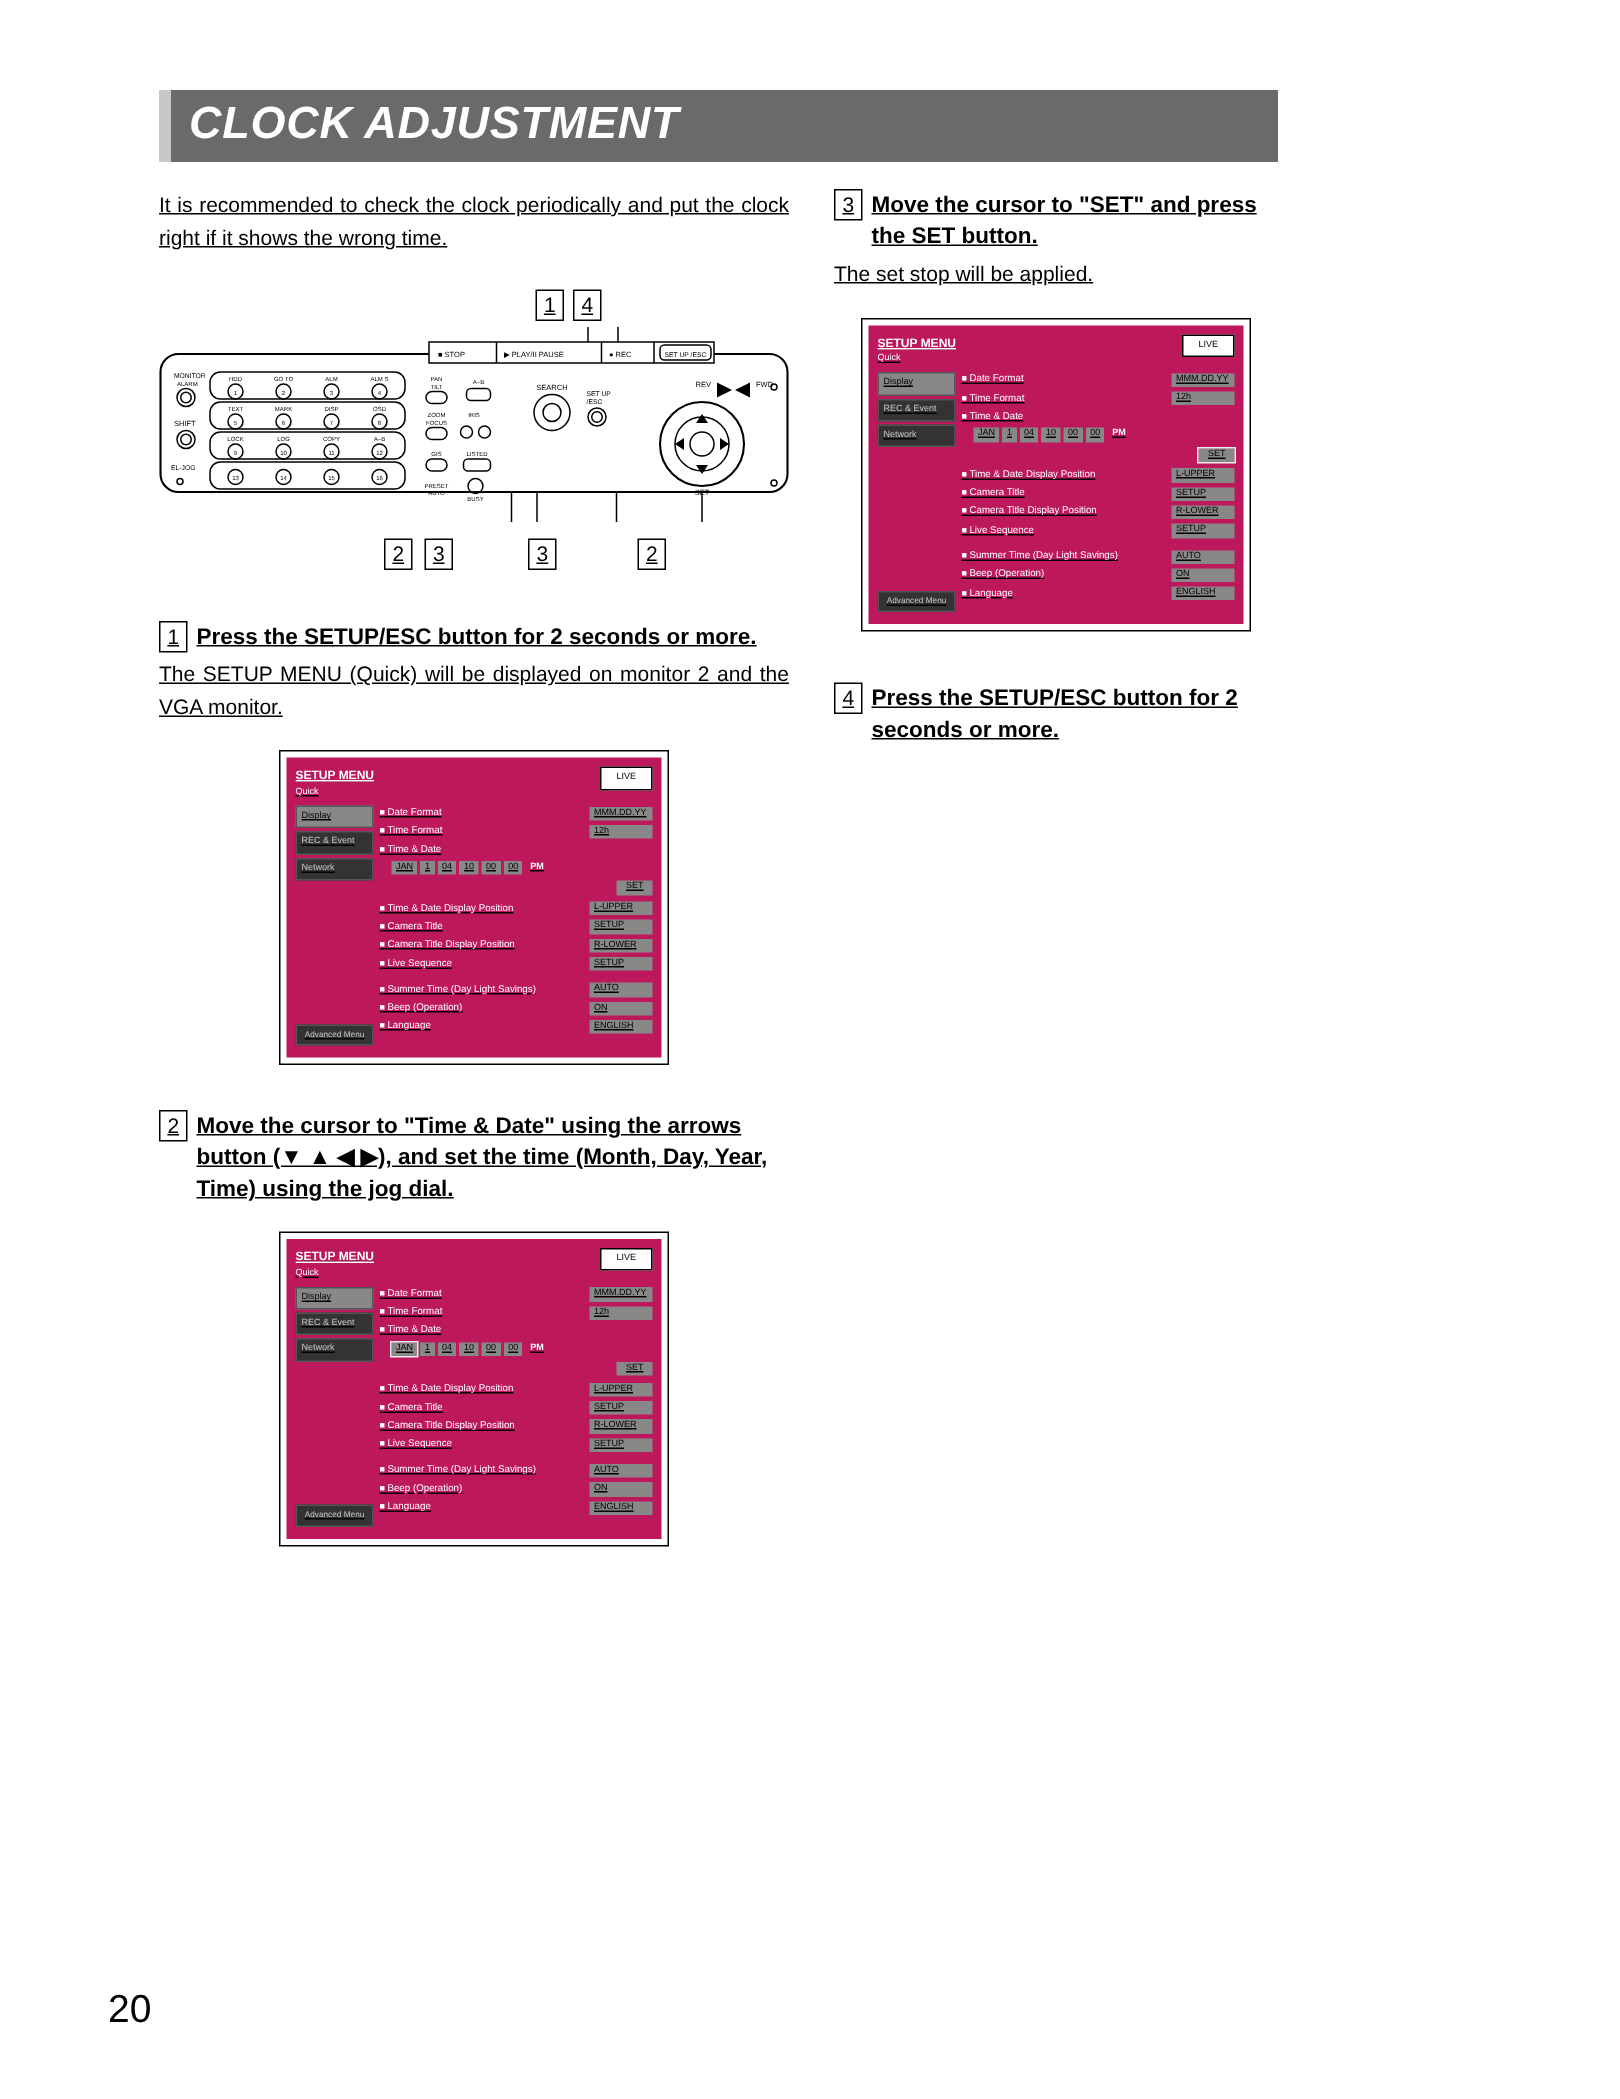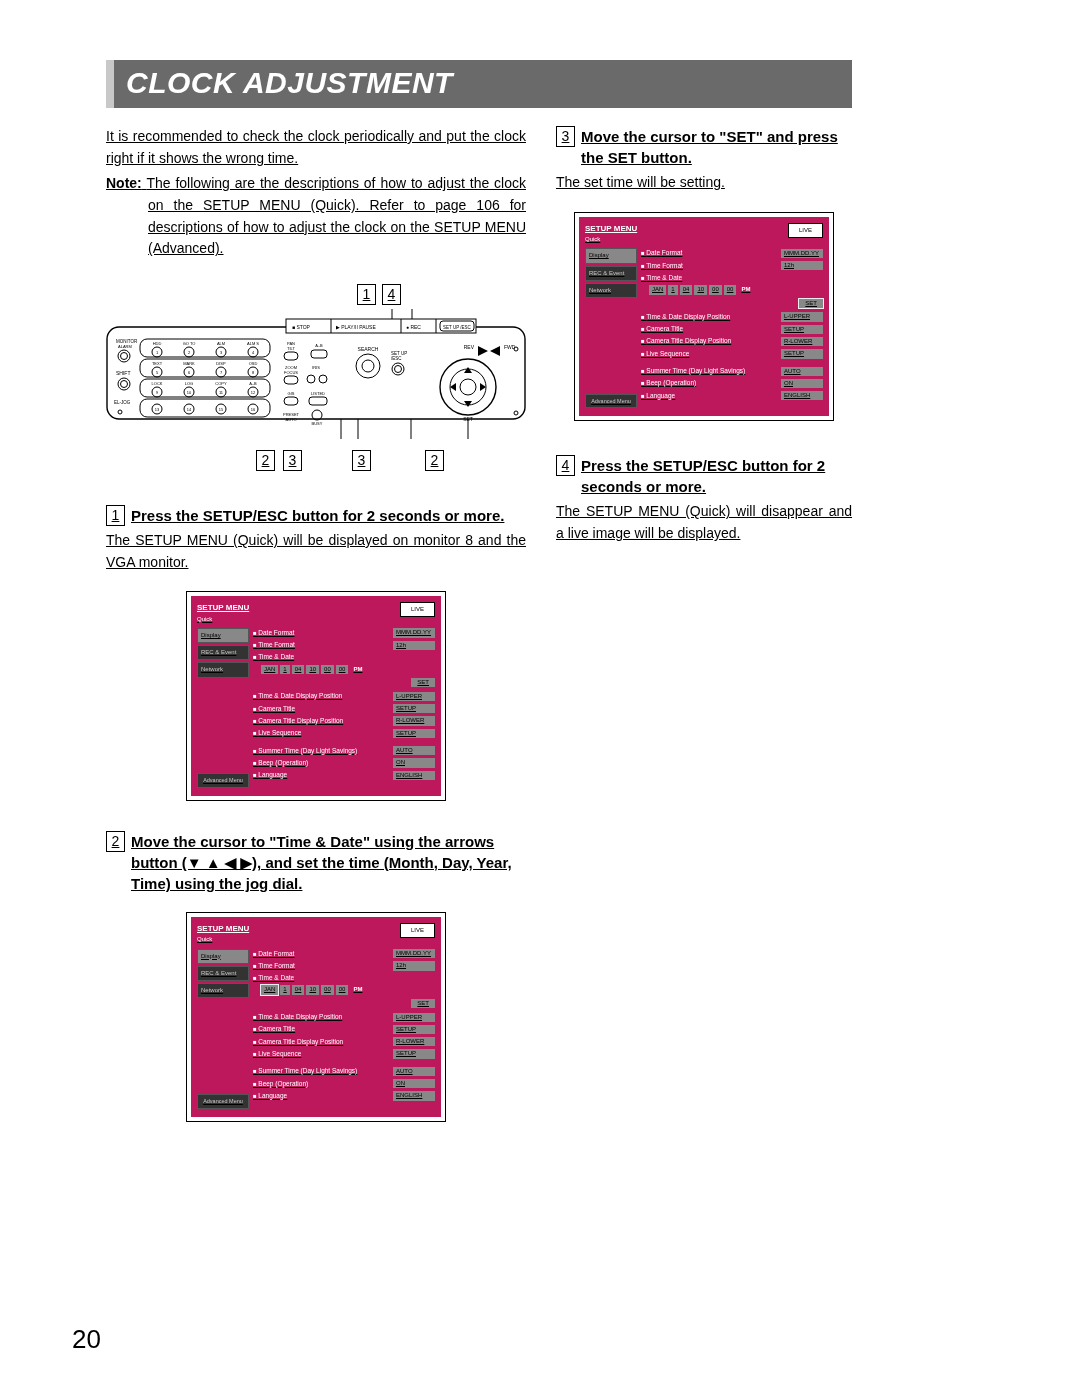--- a/index.html
+++ b/index.html
@@ -67,24 +67,20 @@
 
   <div class="title-bar">
     <div class="accent"></div>
     <div class="main">CLOCK ADJUSTMENT</div>
   </div>
 
   <div class="columns">
 
     <div class="col">
       <p>It is recommended to check the clock periodically and put the clock right if it shows the wrong time.</p>
-      <p class="hanging">
-        <span class="note-label">Note:</span>
-        <span>The following are the descriptions of how to adjust the clock on the SETUP MENU (Quick). Refer to page 106 for descriptions of how to adjust the clock on the SETUP MENU (Advanced).</span>
-      </p>
 
       <div class="device-wrap">
         <div class="callout-row top">
           <span class="numbox">1</span>
           <span class="numbox">4</span>
         </div>
 
         <svg viewBox="0 0 420 130" width="420" height="130">
 
           <rect x="1" y="18" width="418" height="92" rx="12" fill="#fff" stroke="#000" stroke-width="1.4"></rect>
@@ -245,21 +241,21 @@
           <span style="width:38px"></span>
           <span class="numbox">2</span>
         </div>
       </div>
 
       <div class="step" style="margin-top:34px;">
         <div class="step-head">
           <span class="numbox">1</span>
           <span>Press the SETUP/ESC button for 2 seconds or more.</span>
         </div>
-        <p class="step-body">The SETUP MENU (Quick) will be displayed on monitor 8 and the VGA monitor.</p>
+        <p class="step-body">The SETUP MENU (Quick) will be displayed on monitor 2 and the VGA monitor.</p>
       </div>
 
       <div class="setup-menu" id="sm1">
   <div class="sm-inner">
     <div class="sm-live">LIVE</div>
     <div class="sm-title">SETUP MENU</div>
     <div class="sm-sub">Quick</div>
     <div class="sm-body">
       <div class="sm-side sm-side-wrap">
         <div class="tab sel">Display</div>
@@ -402,21 +398,21 @@
   </div>
         </div>
     </div>
 
     <div class="col">
       <div class="step" style="margin-top:0;">
         <div class="step-head">
           <span class="numbox">3</span>
           <span>Move the cursor to "SET" and press the SET button.</span>
         </div>
-        <p class="step-body">The set time will be setting.</p>
+        <p class="step-body">The set stop will be applied.</p>
       </div>
 
       <div class="setup-menu" id="sm3">
   <div class="sm-inner">
     <div class="sm-live">LIVE</div>
     <div class="sm-title">SETUP MENU</div>
     <div class="sm-sub">Quick</div>
     <div class="sm-body">
       <div class="sm-side sm-side-wrap">
         <div class="tab sel">Display</div>
@@ -480,20 +476,19 @@
       </div>
     </div>
   </div>
         </div>
 
       <div class="step" style="margin-top:34px;">
         <div class="step-head">
           <span class="numbox">4</span>
           <span>Press the SETUP/ESC button for 2 seconds or more.</span>
         </div>
-        <p class="step-body">The SETUP MENU (Quick) will disappear and a live image will be displayed.</p>
       </div>
 
     </div>
   </div>
 
   <div class="page-num">20</div>
 </div>
 
 </body></html>

